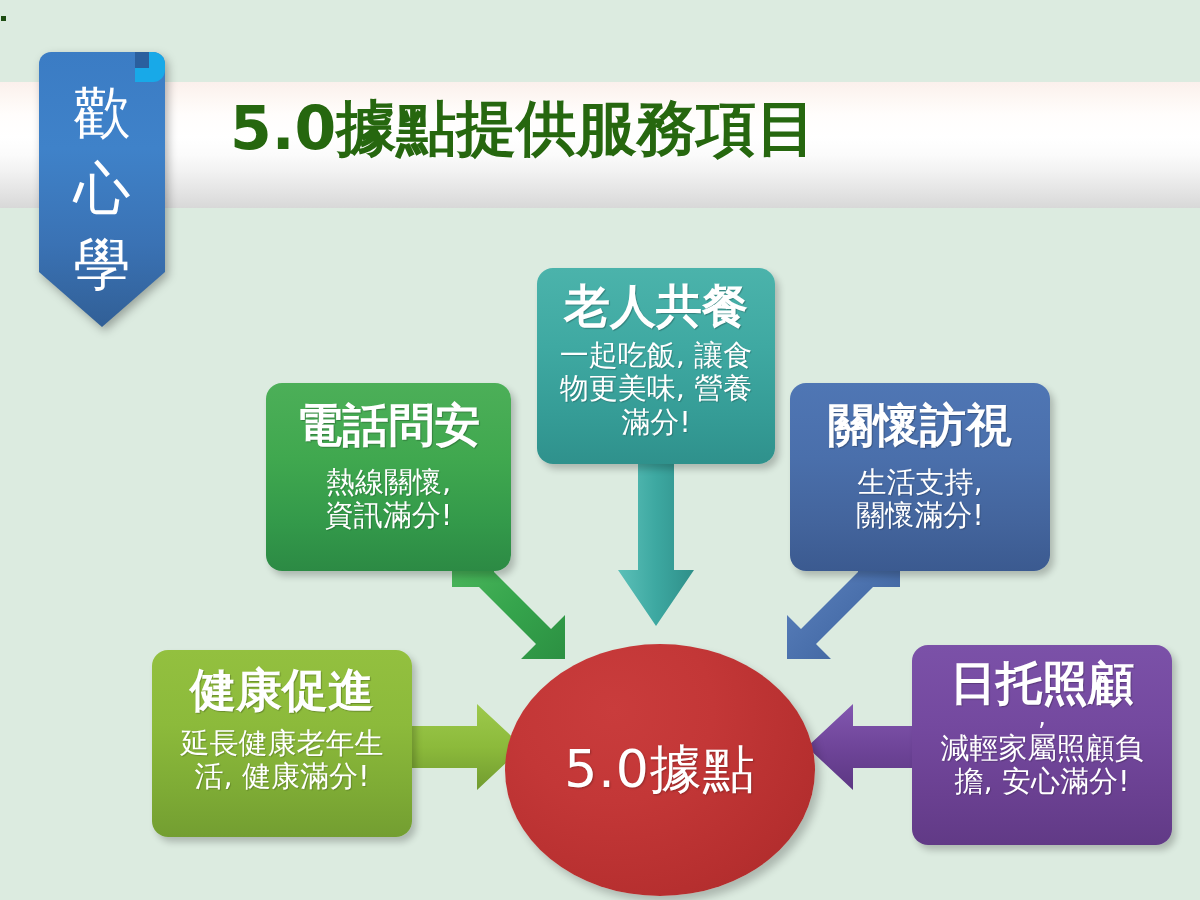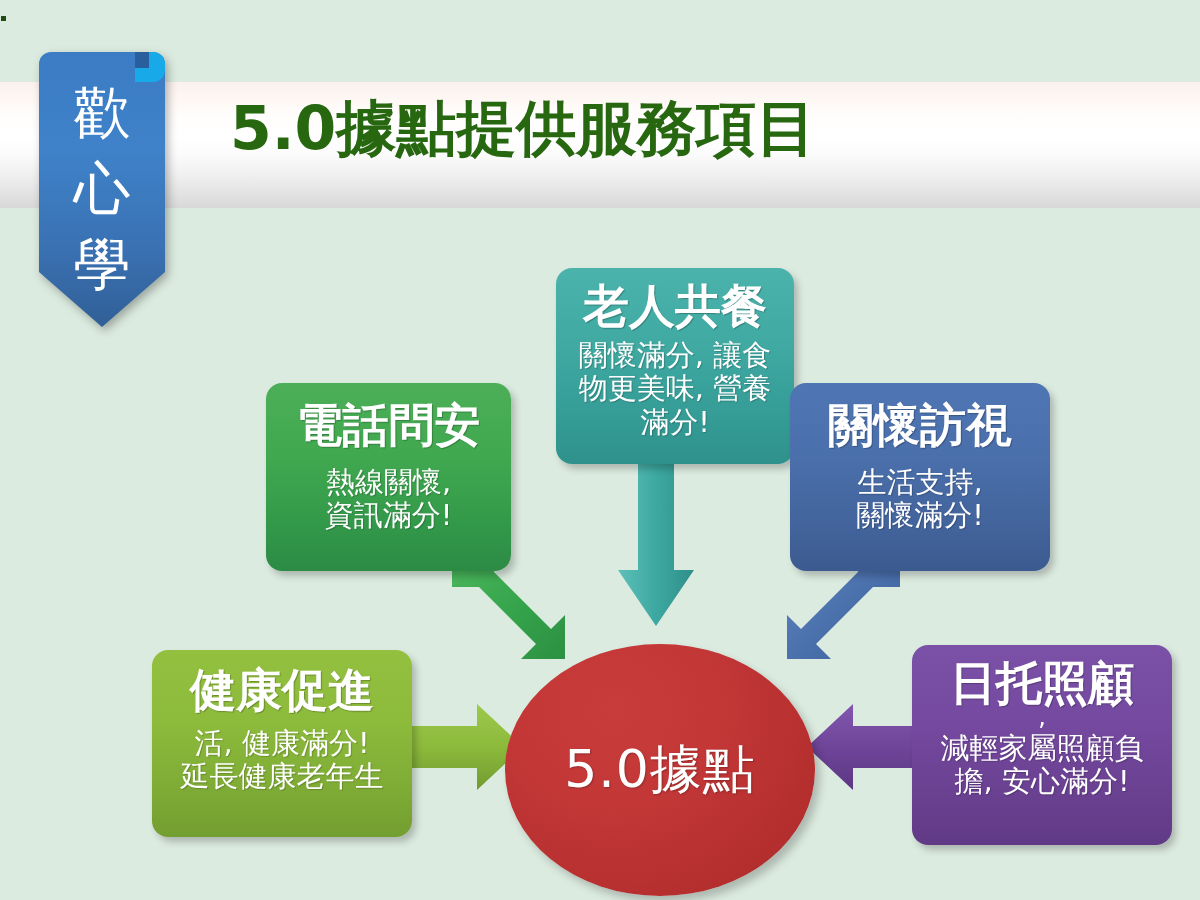--- a/index.html
+++ b/index.html
@@ -146,21 +146,20 @@
     background: linear-gradient(to bottom, #4caf58 0%, #40a84f 40%, #33994a 75%, #2c8a44 100%);
   }
   #card-phone .card-title { font-size: 46px; padding-top: 12px; }
   #card-phone .card-desc  { font-size: 29px; padding-top: 14px; text-align: center; }
 
   
   #card-meal {
     left: 537px;  top: 268px;
     width: 238px; height: 196px;
     background: linear-gradient(to bottom, #4bb3ab 0%, #3fa9a2 40%, #359c96 75%, #2f918c 100%);
-    margin-left: 19px;
   }
   #card-meal .card-title { font-size: 46px; padding-top: 8px; }
   #card-meal .card-desc  { font-size: 29px; padding-top: 6px; }
 
   
   #card-visit {
     left: 790px;  top: 383px;
     width: 260px; height: 188px;
     background: linear-gradient(to bottom, #4f76b4 0%, #4a6fab 40%, #43649c 75%, #3b5a90 100%);
   }
@@ -326,39 +325,39 @@
     <div class="card-title">電話問安</div>
     <div class="card-desc">
       <div>熱線關懷,</div>
       <div>資訊滿分!</div>
     </div>
   </div>
 
   <div class="card" id="card-meal">
     <div class="card-title">老人共餐</div>
     <div class="card-desc">
-      <div>關懷滿分, 讓食</div>
+      <div>一起吃飯, 讓食</div>
       <div>物更美味, 營養</div>
       <div>滿分!</div>
     </div>
   </div>
 
   <div class="card" id="card-visit">
     <div class="card-title">關懷訪視</div>
     <div class="card-desc">
       <div>生活支持,</div>
       <div>關懷滿分!</div>
     </div>
   </div>
 
   <div class="card" id="card-health">
     <div class="card-title">健康促進</div>
     <div class="card-desc">
+      <div>延長健康老年生</div>
       <div>活, 健康滿分!</div>
-      <div>延長健康老年生</div>
     </div>
   </div>
 
   <div class="card" id="card-daycare">
     <div class="card-title">日托照顧</div>
     <div class="card-comma">,</div>
     <div class="card-desc">
       <div>減輕家屬照顧負</div>
       <div>擔, 安心滿分!</div>
     </div>

